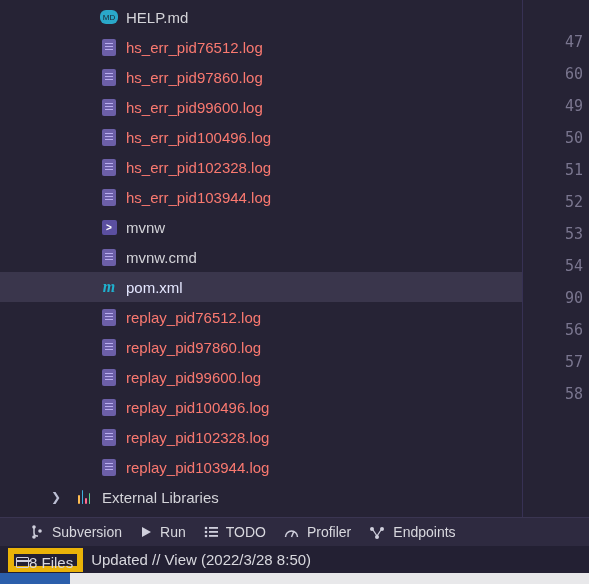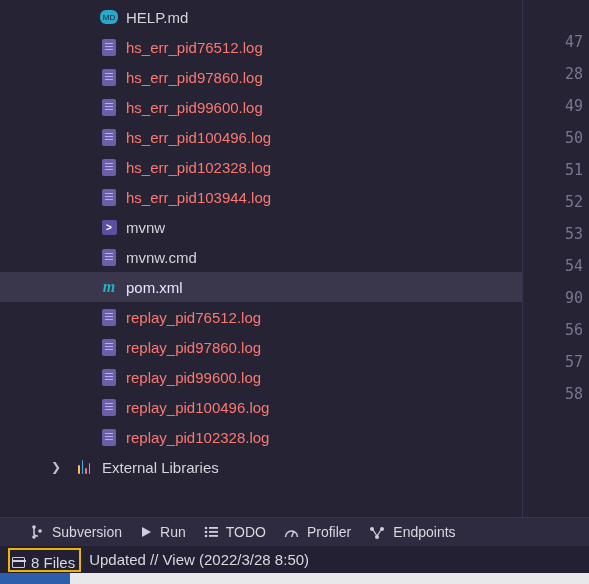--- a/index.html
+++ b/index.html
@@ -140,24 +140,24 @@
     height:27px;
     background:#232033;
     display:flex;
     align-items:center;
     padding:0 8px;
     font-size:15px;
     color:#d8d8de;
     gap:8px;
   }
   .status-count-box{
-    border:2px solid #eab308;
+    border:6px solid #eab308;
     padding:6px 4px 0 2px;
     height:24px;
-    display:flex;align-items:center;gap:6px;
+    display:flex;align-items:center;
   }
   .ico-window{
     width:13px;height:11px;border:1.5px solid #cfcfdc;border-radius:1px;position:relative;
   }
   .ico-window::before{content:"";position:absolute;left:-1.5px;right:-1.5px;top:2px;height:1.5px;background:#cfcfdc;}
 
   .bottom-strip{
     height:11px;
     display:flex;
   }
@@ -252,39 +252,45 @@
           <span class="icon">
             <span class="ico-log"></span>
           </span>
           <span class="file-label red">replay_pid100496.log</span>
         </div>
         <div class="tree-row">
           <span class="icon">
             <span class="ico-log"></span>
           </span>
           <span class="file-label red">replay_pid102328.log</span>
+        </div>
+        <div class="tree-row">
+          <span class="icon">
+            <span class="ico-log"></span>
+          </span>
+          <span class="file-label red">replay_pid103944.log</span>
         </div>
         <div class="tree-row ext-lib">
           <span class="chev">❯</span>
           <span class="icon">
             <span class="ico-ext">
               <span class="b1"></span>
               <span class="b2"></span>
               <span class="b3"></span>
               <span class="b4"></span>
             </span>
           </span>
           <span class="file-label">External Libraries</span>
         </div>
       </div>
   </div>
   <div class="gutter" id="gutter">
       <div style="height:8px"></div>
       <div>47</div>
-      <div>28</div>
+      <div>60</div>
       <div>49</div>
       <div>50</div>
       <div>51</div>
       <div>52</div>
       <div>53</div>
       <div>54</div>
       <div>90</div>
       <div>56</div>
       <div>57</div>
       <div>58</div>

